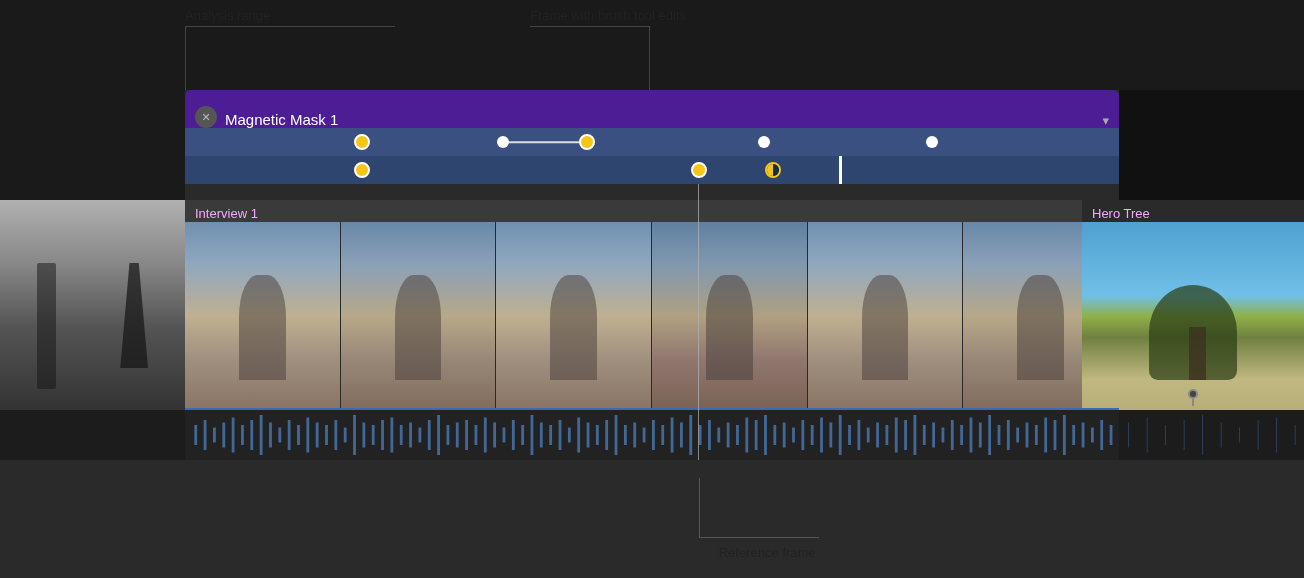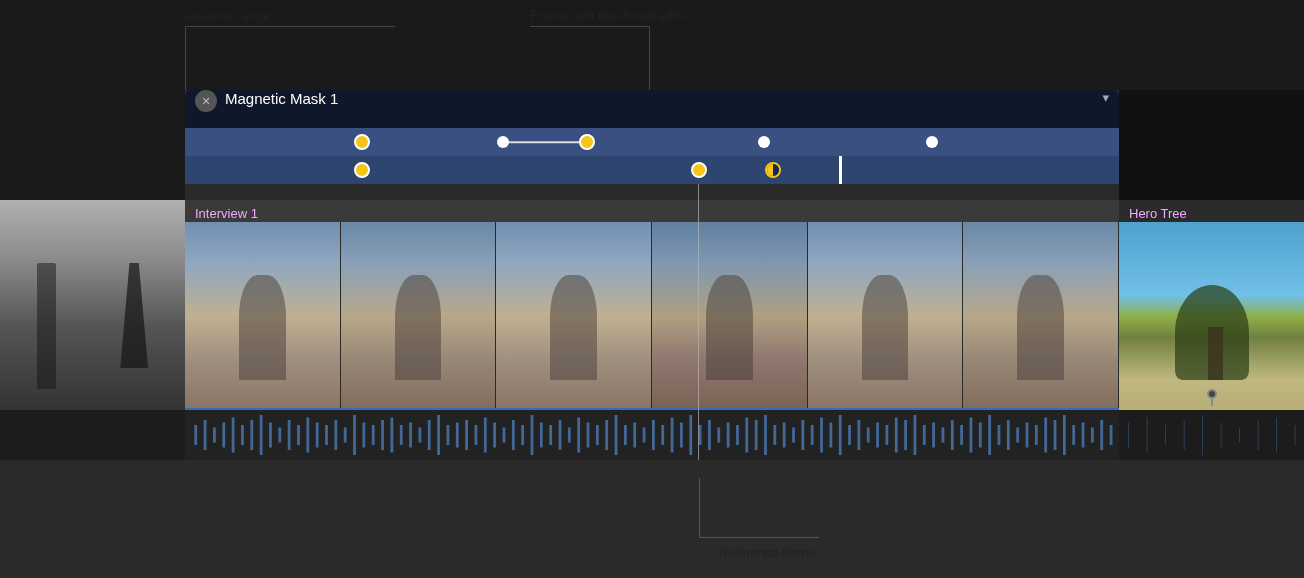--- a/index.html
+++ b/index.html
@@ -47,23 +47,23 @@
       height: 488px;
       background: #2a2a2a;
     }
 
     .mask-header {
       position: absolute;
       top: 0;
       left: 0;
       right: 0;
       height: 38px;
-      background: #0f172a;
+      background: #4c1d95;
       display: flex;
-      align-items: flex-start;
+      align-items: flex-end;
       padding: 0 10px;
       gap: 8px;
       border-radius: 6px 6px 0 0;
     }
 
     .close-btn {
       width: 22px;
       height: 22px;
       border-radius: 50%;
       background: #555;
@@ -205,21 +205,21 @@
       </div>
       <div style="flex:1;height:100%;background:linear-gradient(180deg,#7090b0 0%,#90a8c0 20%,#c0b090 45%,#a09080 65%,#806858 100%);border-right:1px solid #2a2a2a;position:relative;" class="film-frame">
         <div style="position:absolute;bottom:25%;left:35%;width:30%;height:50%;background:rgba(70,60,55,0.5);border-radius:40% 40% 0 0;"></div>
       </div>
       <div style="flex:1;height:100%;background:linear-gradient(180deg,#6888a8 0%,#8aa0b8 20%,#b8a888 45%,#988878 65%,#786050 100%);border-right:1px solid #2a2a2a;position:relative;" class="film-frame">
         <div style="position:absolute;bottom:25%;left:35%;width:30%;height:50%;background:rgba(70,60,55,0.5);border-radius:40% 40% 0 0;"></div>
       </div>
     </div>
   </div>
 
-  <div style="position:absolute;top:110px;right:0;width:185px;height:210px;background:#2a2a2a;overflow:hidden;">
+  <div style="position:absolute;top:110px;right:0;width:222px;height:210px;background:#2a2a2a;overflow:hidden;">
     <div class="clip-label">Hero Tree</div>
     <div style="width:100%;height:100%;background:linear-gradient(180deg,#50a0d0 0%,#70c0e8 35%,#90b048 45%,#708040 55%,#c0b880 75%,#b0a870 100%);position:relative;margin-top:22px;">
 
       <div style="position:absolute;top:30%;left:30%;width:40%;height:45%;background:rgba(40,60,20,0.7);border-radius:50% 50% 10% 10%;"></div>
       <div style="position:absolute;bottom:25%;left:48%;width:8%;height:25%;background:rgba(60,50,30,0.8);"></div>
     </div>
 
     <div style="position:absolute;bottom:0;left:50%;transform:translateX(-50%);z-index:5;">
       <svg width="14" height="18" viewBox="0 0 14 18">
         <circle cx="7" cy="6" r="5" fill="#888"></circle>

